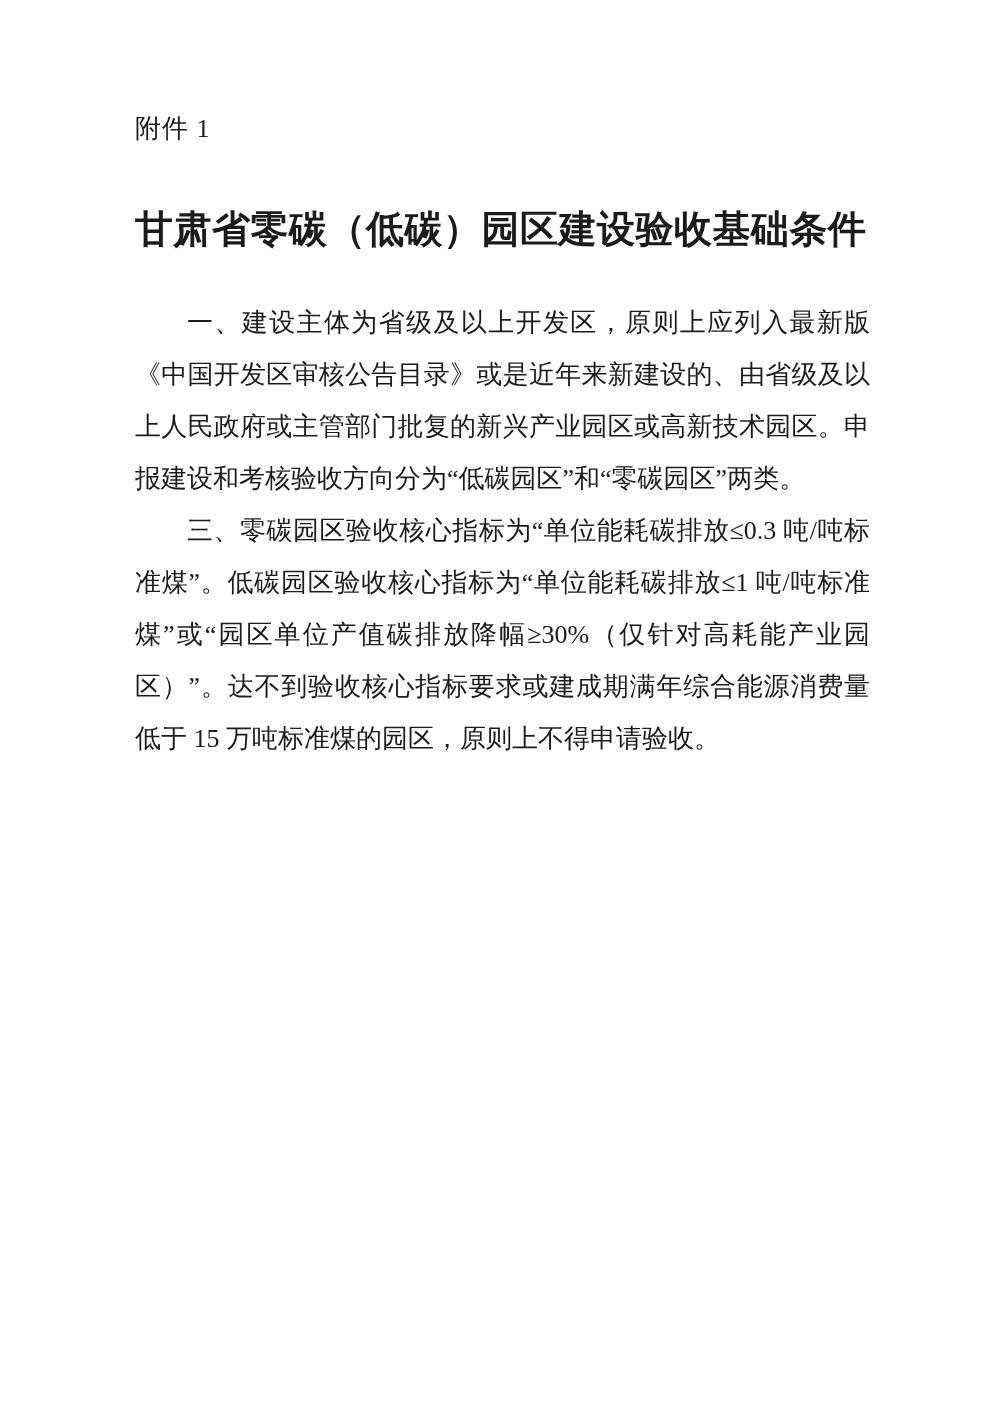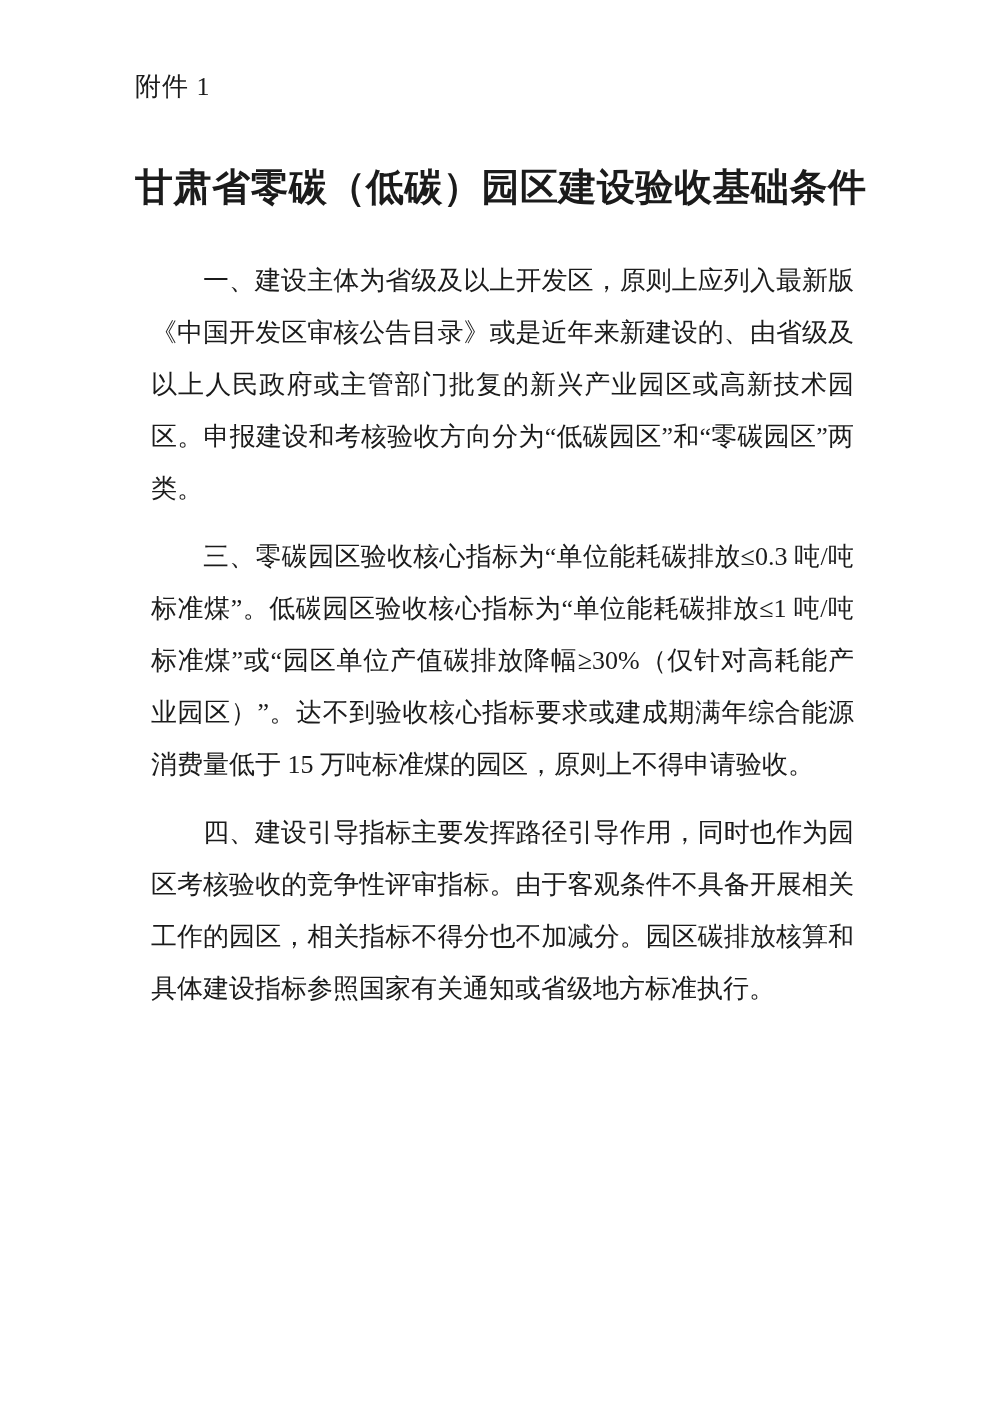--- a/index.html
+++ b/index.html
@@ -6,21 +6,21 @@
     margin: 0;
     padding: 0;
     background: #ffffff;
   }
   .page {
     position: relative;
     width: 992px;
     height: 1403px;
     background: #ffffff;
     box-sizing: border-box;
-    padding: 72px 122px 0 135px;
+    padding: 114px 122px 0 135px;
     font-family: "Liberation Serif", "DejaVu Serif", serif;
     color: #1b1b1b;
     overflow: hidden;
   }
   .attachment {
     font-size: 26px;
     line-height: 1.15;
     letter-spacing: 1px;
   }
   .title {
@@ -30,32 +30,31 @@
     line-height: 1.25;
     letter-spacing: 0.5px;
     white-space: nowrap;
   }
   .body {
     margin-top: 44px;
   }
   .body p {
     font-size: 26px;
     line-height: 52px;
-    margin: 16px;
+    margin: 0;
     text-align: justify;
     text-justify: inter-ideograph;
     text-indent: 2em;
   }
 </style>
 </head>
 <body>
 
 <div class="page">
   <div class="attachment">附件 1</div>
 
   <h1 class="title">甘肃省零碳（低碳）园区建设验收基础条件</h1>
 
   <div class="body">
     <p>一、建设主体为省级及以上开发区，原则上应列入最新版《中国开发区审核公告目录》或是近年来新建设的、由省级及以上人民政府或主管部门批复的新兴产业园区或高新技术园区。申报建设和考核验收方向分为“低碳园区”和“零碳园区”两类。</p>
     <p>三、零碳园区验收核心指标为“单位能耗碳排放≤0.3 吨/吨标准煤”。低碳园区验收核心指标为“单位能耗碳排放≤1 吨/吨标准煤”或“园区单位产值碳排放降幅≥30%（仅针对高耗能产业园区）”。达不到验收核心指标要求或建成期满年综合能源消费量低于 15 万吨标准煤的园区，原则上不得申请验收。</p>
-    <p>四、建设引导指标主要发挥路径引导作用，同时也作为园区考核验收的竞争性评审指标。由于客观条件不具备开展相关工作的园区，相关指标不得分也不加减分。园区碳排放核算和具体建设指标参照国家有关通知或省级地方标准执行。</p>
   </div>
 </div>
 
 </body></html>

